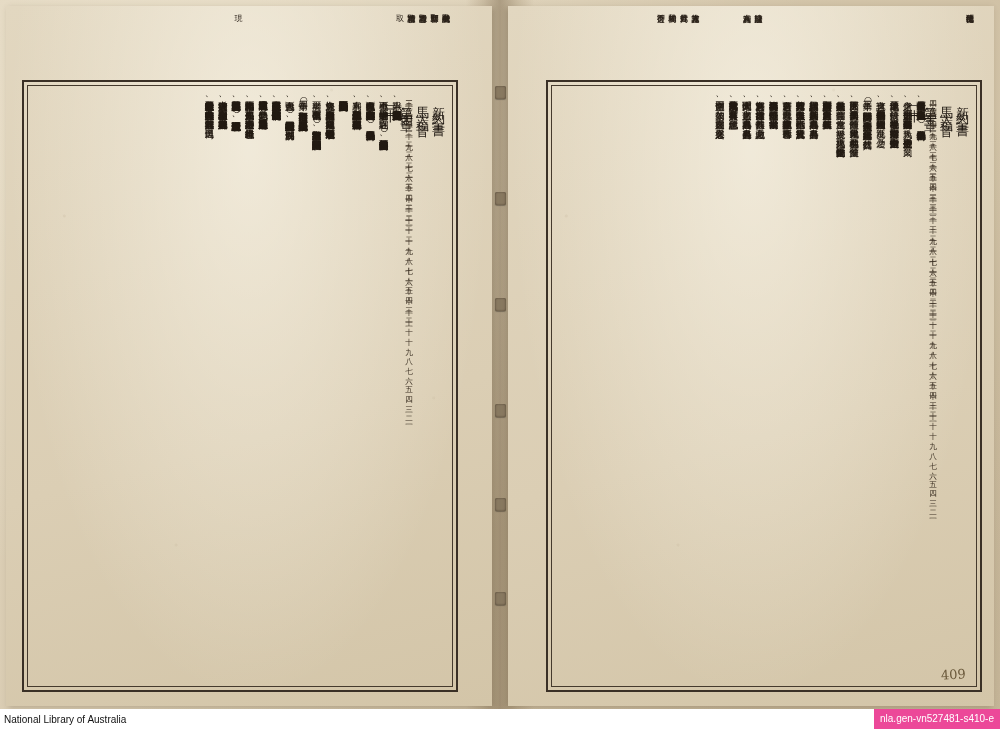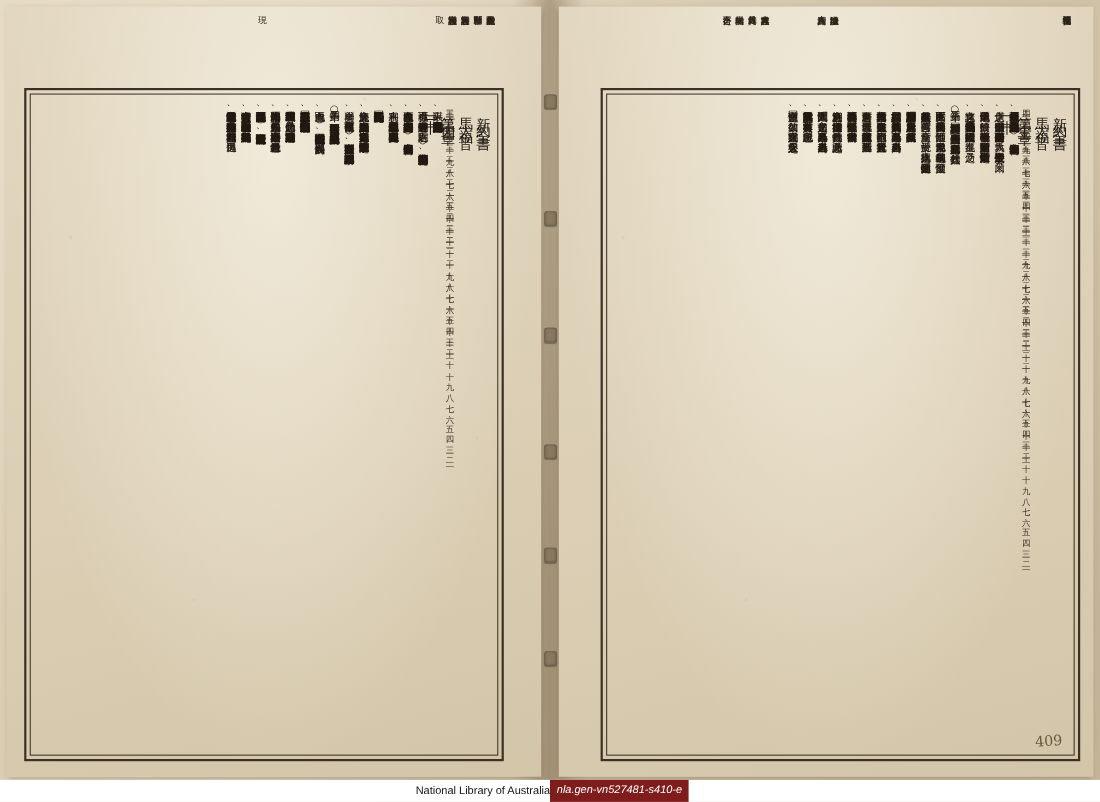--- a/index.html
+++ b/index.html
@@ -171,34 +171,33 @@
   
   .footer {
     position: absolute;
     left: 0;
     bottom: 0;
     width: 1000px;
     height: 20px;
     background: #ffffff;
     display: flex;
     align-items: center;
-    justify-content: center;
+    justify-content: space-between;
     font-family: "Liberation Sans", sans-serif;
     font-size: 10px;
     color: #111111;
   }
   .footer .fl { padding-left: 4px; }
   .footer .fr {
     padding: 2px 6px;
-    background: #7f1d1d;
+    background: #ec4899;
     color: #ffffff;
     font-size: 10px;
     height: 16px;
     line-height: 16px;
-    font-style: italic;
   }
 
   
   .speckle {
     position: absolute;
     inset: 0;
     pointer-events: none;
     background-image:
       radial-gradient(circle at 12% 30%, rgba(120,95,60,0.07) 0 1px, transparent 2px),
       radial-gradient(circle at 67% 12%, rgba(120,95,60,0.06) 0 1px, transparent 2px),

